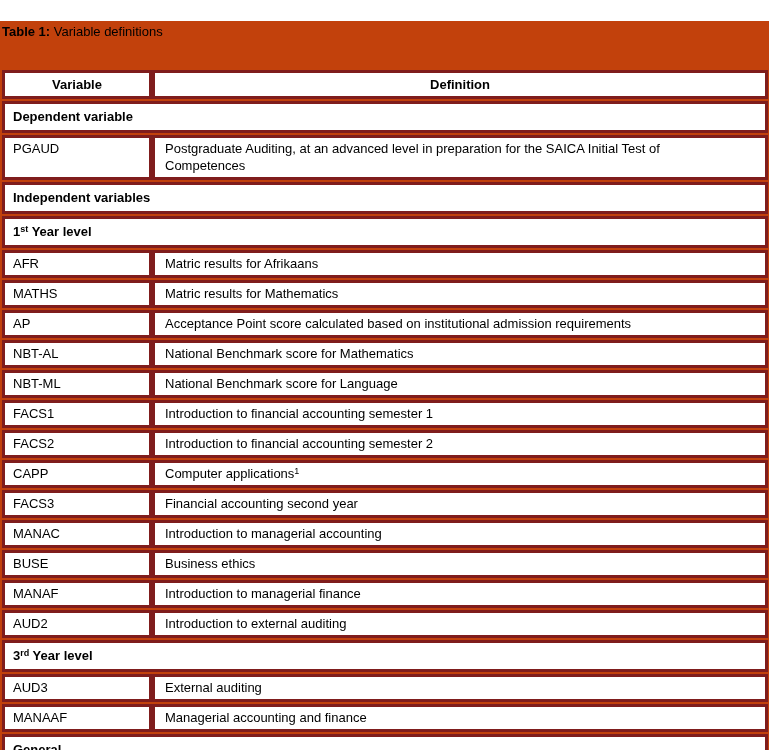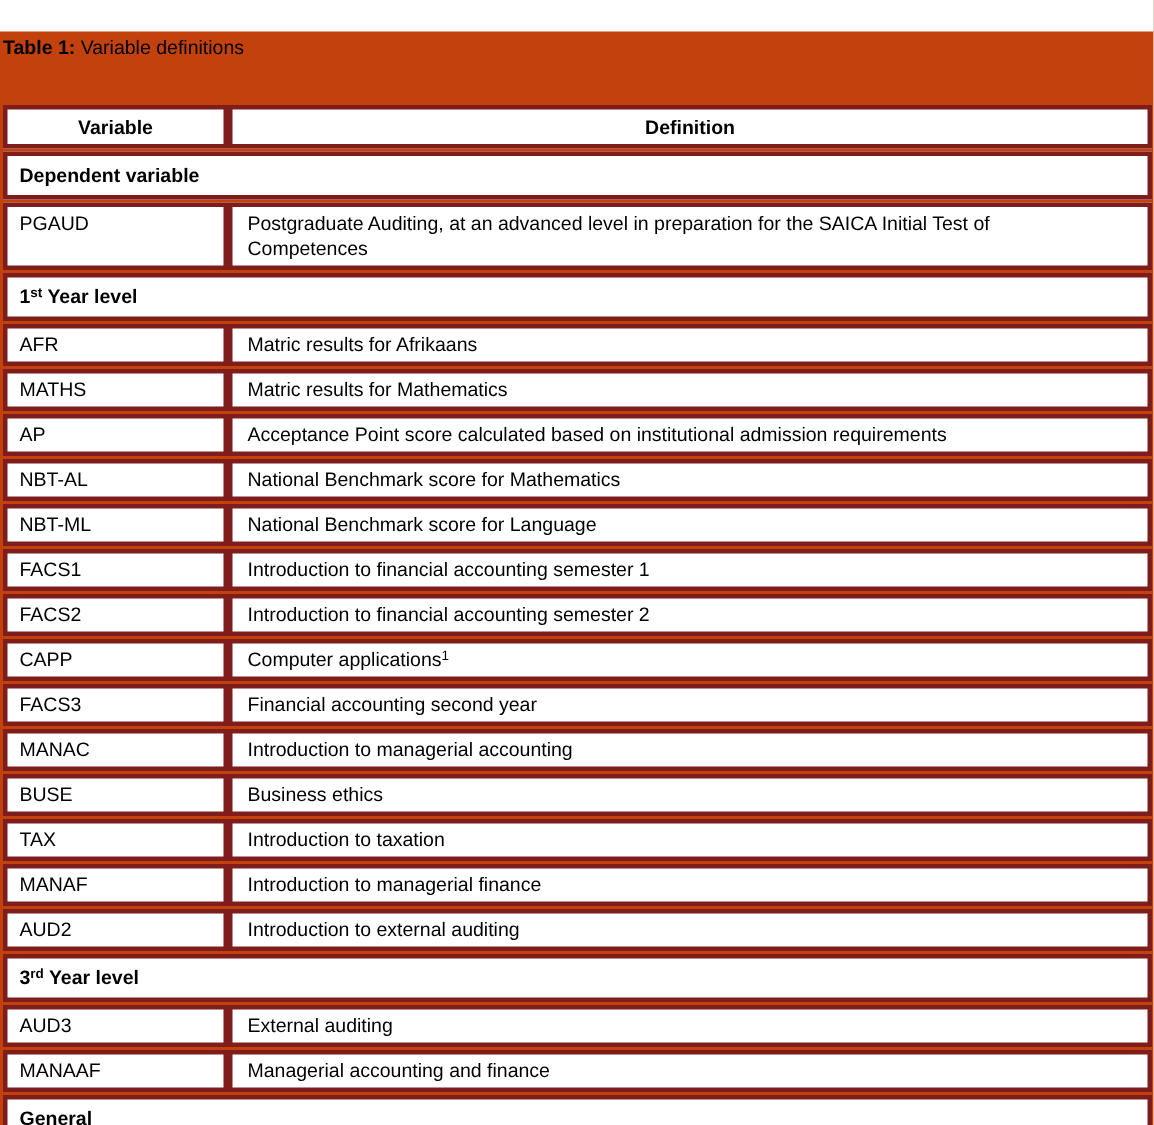--- a/index.html
+++ b/index.html
@@ -73,20 +73,23 @@
     </thead>
     <tbody>
         <tr>
           <td colspan="2" class="section-cell"><span>Dependent variable</span></td>
         </tr>
         <tr>
           <td class="var-cell">PGAUD</td>
           <td class="def-cell"><span>Postgraduate Auditing, at an advanced level in preparation for the SAICA Initial Test of Competences</span></td>
         </tr>
         <tr>
+          <td colspan="2" class="section-cell"><span>Independent variables</span></td>
+        </tr>
+        <tr>
           <td colspan="2" class="section-cell"><span>1</span><sup>st</sup><span> Year level</span></td>
         </tr>
         <tr>
           <td class="var-cell">AFR</td>
           <td class="def-cell"><span>Matric results for Afrikaans</span></td>
         </tr>
         <tr>
           <td class="var-cell">MATHS</td>
           <td class="def-cell"><span>Matric results for Mathematics</span></td>
         </tr>
@@ -120,24 +123,20 @@
         </tr>
         <tr>
           <td class="var-cell">MANAC</td>
           <td class="def-cell"><span>Introduction to managerial accounting</span></td>
         </tr>
         <tr>
           <td class="var-cell">BUSE</td>
           <td class="def-cell"><span>Business ethics</span></td>
         </tr>
         <tr>
-          <td class="var-cell">TAX</td>
-          <td class="def-cell"><span>Introduction to taxation</span></td>
-        </tr>
-        <tr>
           <td class="var-cell">MANAF</td>
           <td class="def-cell"><span>Introduction to managerial finance</span></td>
         </tr>
         <tr>
           <td class="var-cell">AUD2</td>
           <td class="def-cell"><span>Introduction to external auditing</span></td>
         </tr>
         <tr>
           <td colspan="2" class="section-cell"><span>3</span><sup>rd</sup><span> Year level</span></td>
         </tr>

